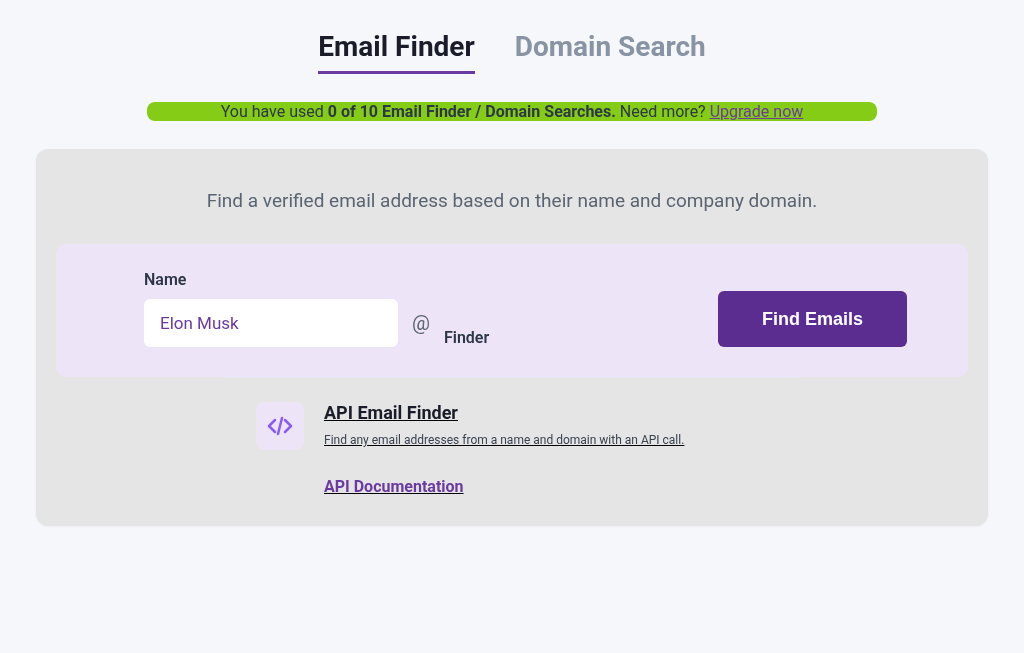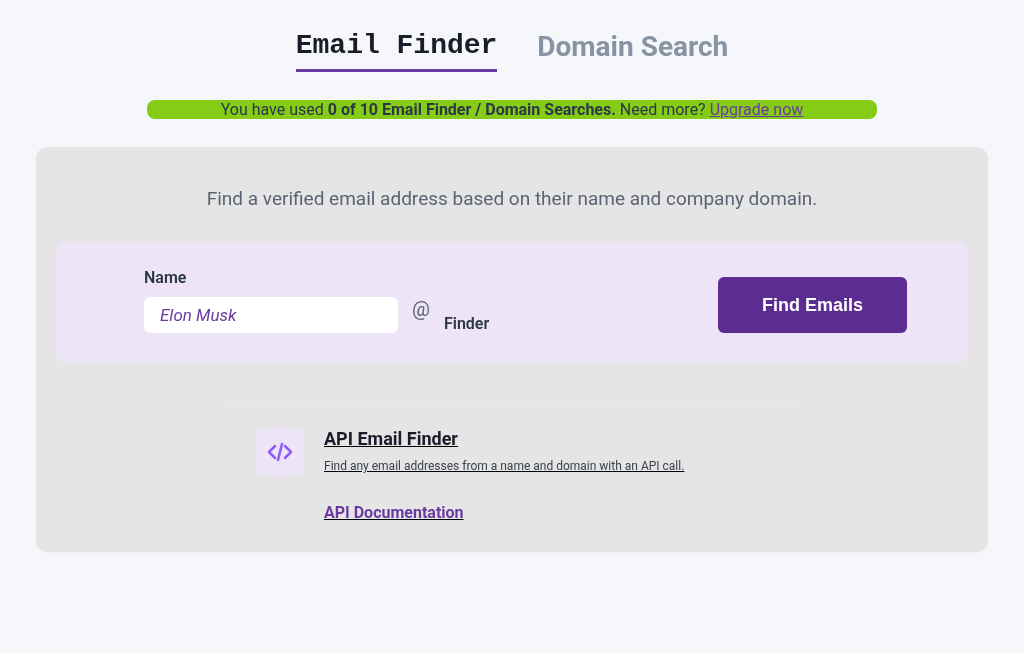--- a/index.html
+++ b/index.html
@@ -26,21 +26,20 @@
     .tab {
       font-size: 28px;
       font-weight: 700;
       cursor: pointer;
       padding-bottom: 8px;
       color: #8894a4;
     }
     .tab.active {
       color: #1a1d29;
       border-bottom: 3px solid #6b3aa0;
-      font-family: Liberation Mono, monospace;
     }
     .banner {
       background: #84cc16;
       border-radius: 8px;
       padding: 0 24px;
       text-align: center;
       margin: 0 auto 28px auto;
       max-width: 730px;
       color: #2d3748;
       font-size: 16px;
@@ -62,21 +61,20 @@
     .subtitle {
       text-align: center;
       color: #5a6472;
       font-size: 19px;
       margin-bottom: 32px;
     }
     .form-panel {
       background: #ede4f7;
       border-radius: 10px;
       padding: 26px 88px 30px 88px;
-      margin-bottom: 40px;
     }
     .form-row {
       display: flex;
       align-items: flex-end;
       gap: 14px;
     }
     .field-group {
       display: flex;
       flex-direction: column;
       gap: 10px;
@@ -86,29 +84,28 @@
     }
     .field-group.domain {
       flex: 0 0 250px;
     }
     .field-label {
       font-size: 16px;
       font-weight: 600;
       color: #2d3748;
     }
     .text-input {
-      height: 36px;
+      height: 48px;
       border: none;
       border-radius: 6px;
       padding: 0 16px;
       font-size: 17px;
       color: #6b3aa0;
       font-family: inherit;
       outline: none;
-      font-style: italic;
     }
     .at-symbol {
       font-size: 20px;
       color: #5a6472;
       height: 48px;
       display: flex;
       align-items: center;
     }
     .find-button {
       height: 56px;

